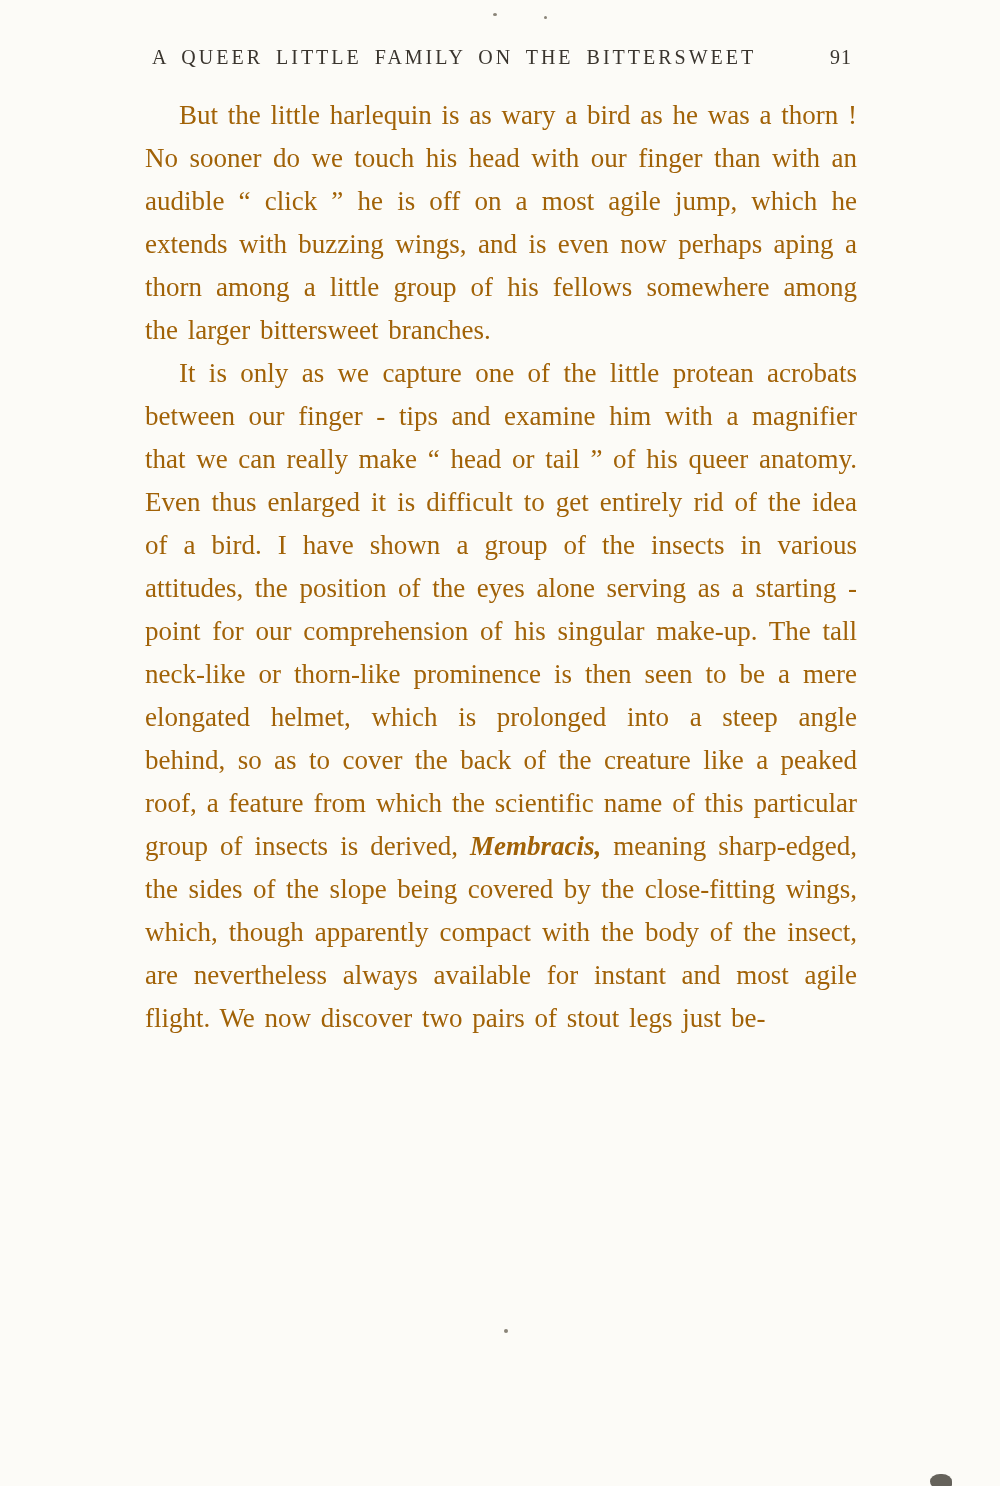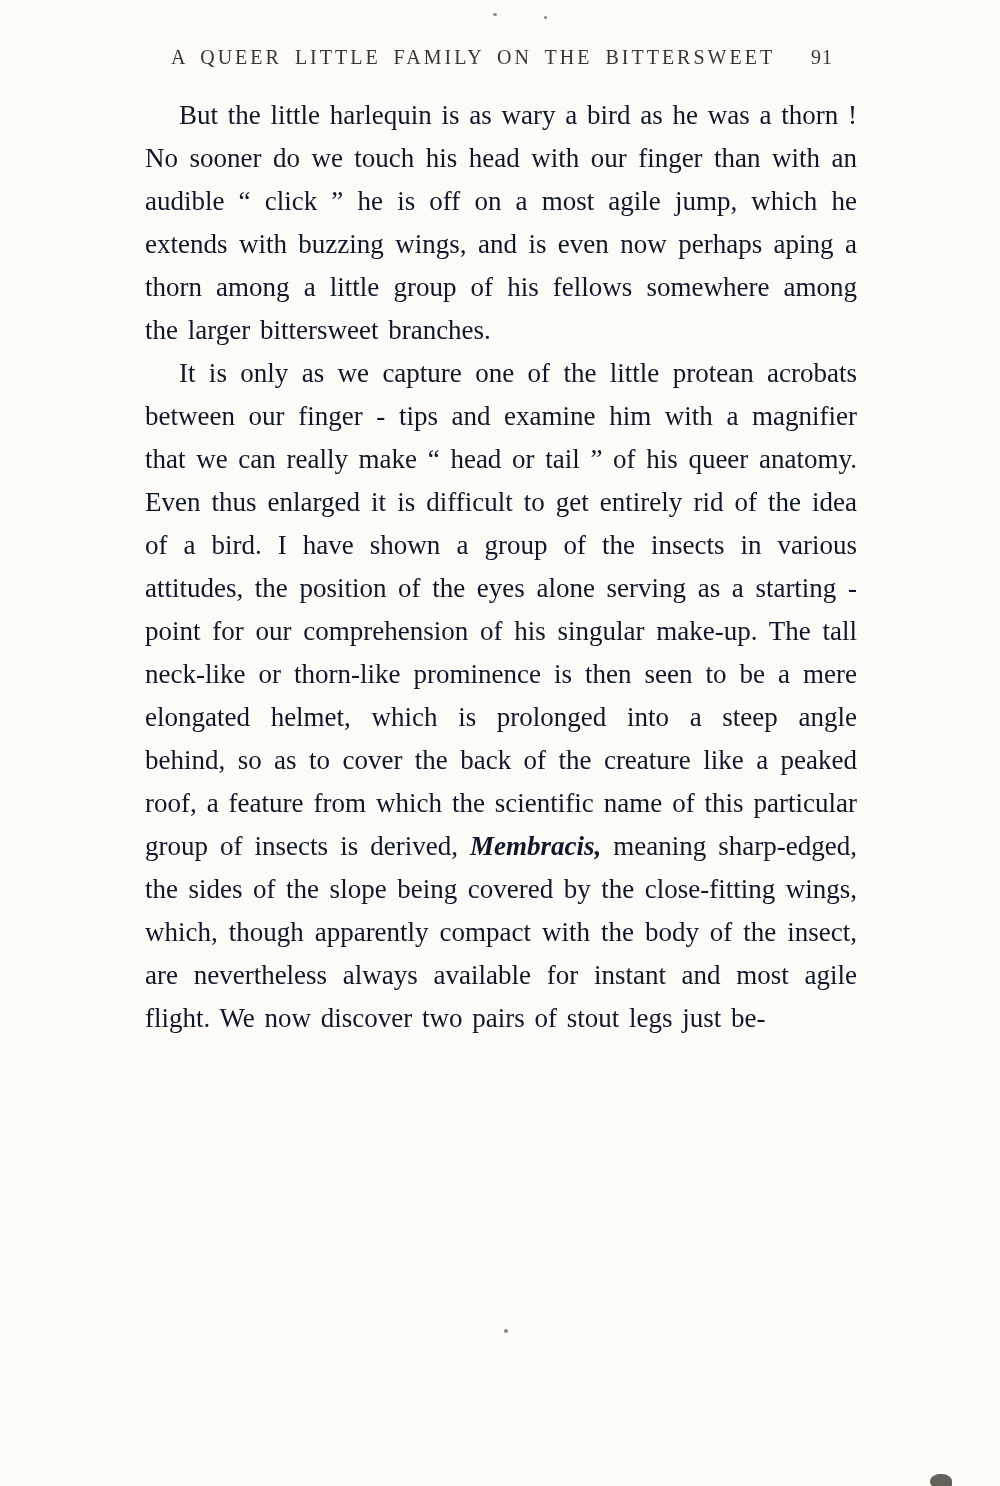--- a/index.html
+++ b/index.html
@@ -19,21 +19,21 @@
     overflow: hidden;
     color: #312d28;
   }
 
   .running-head {
     position: absolute;
     top: 46px;
     left: 152px;
     width: 700px;
     display: flex;
-    justify-content: center;
+    justify-content: space-between;
     align-items: baseline;
     font-size: 20px;
     letter-spacing: 3px;
     word-spacing: 5px;
     color: #3a352e;
     white-space: nowrap;
   }
 
   .running-head .page-number {
     letter-spacing: 1px;
@@ -42,21 +42,21 @@
 
   .body-text {
     position: absolute;
     top: 94px;
     left: 145px;
     width: 712px;
     font-size: 27px;
     line-height: 43px;
     text-align: justify;
     word-spacing: 3px;
-    color: #0f172a;
+    color: #a16207;
   }
 
   .body-text p {
     margin: 0;
     text-indent: 34px;
   }
 
   .body-text .italic-term {
     font-style: italic;
     font-weight: bold;

